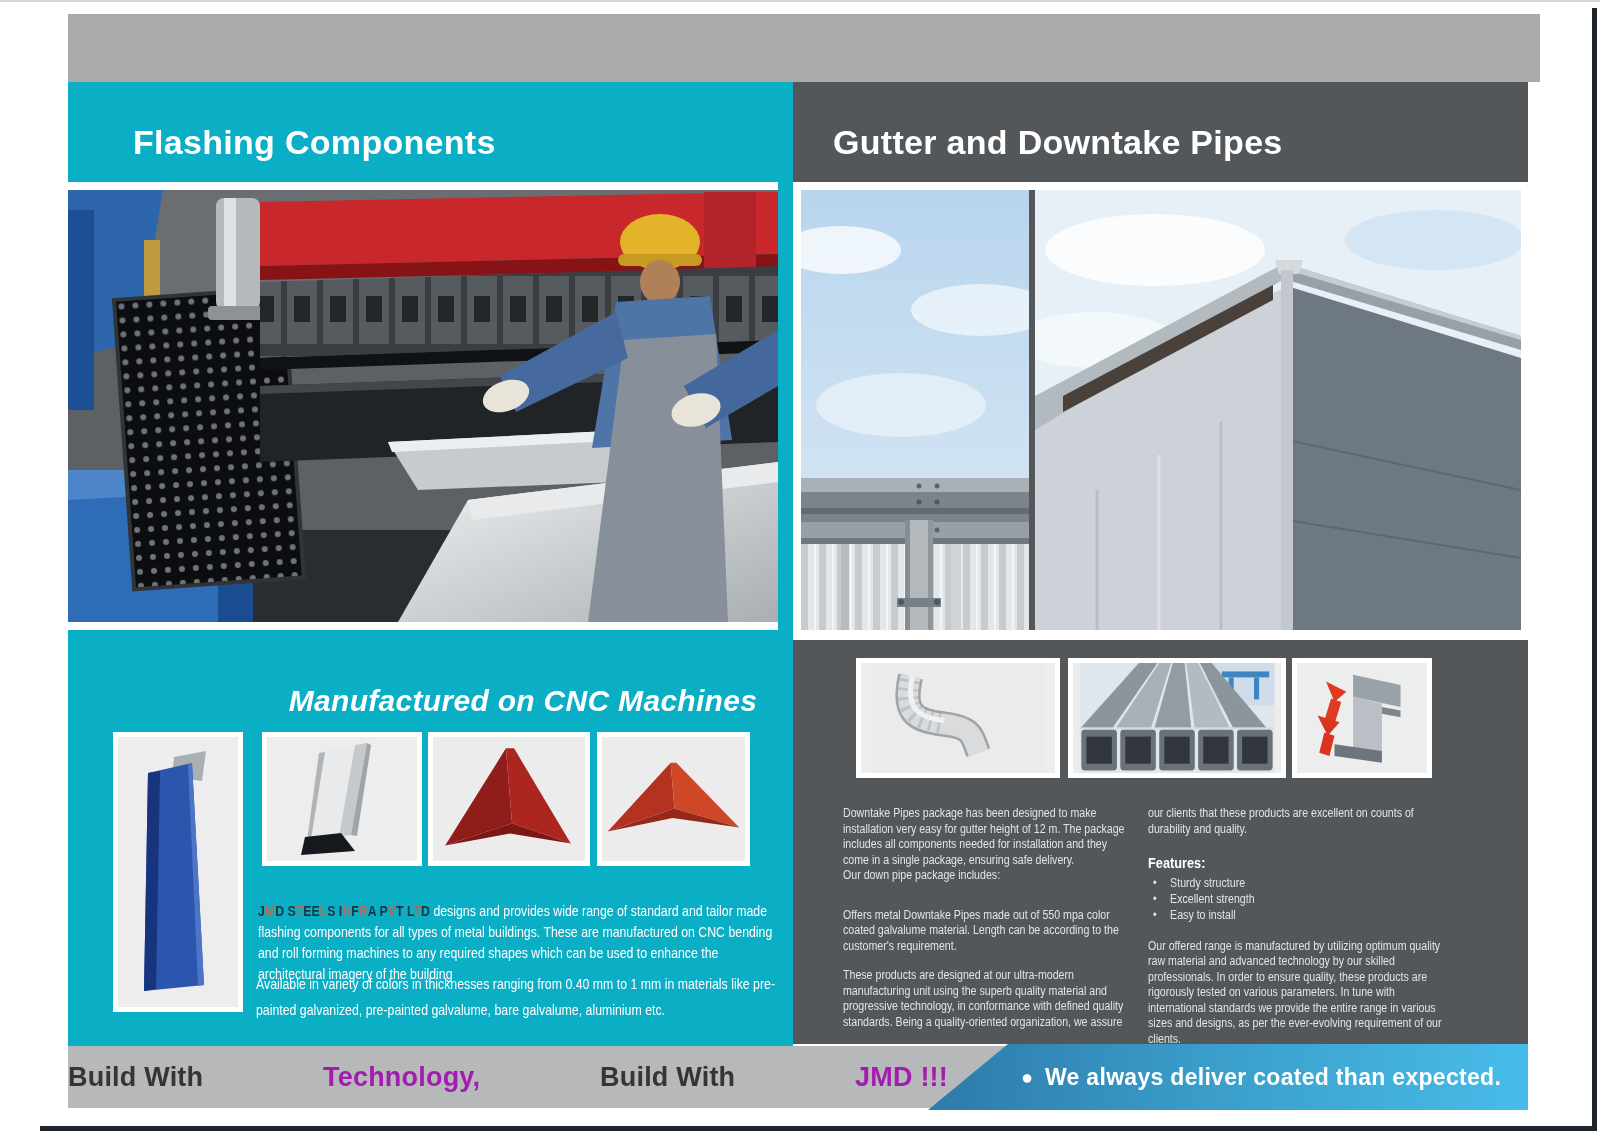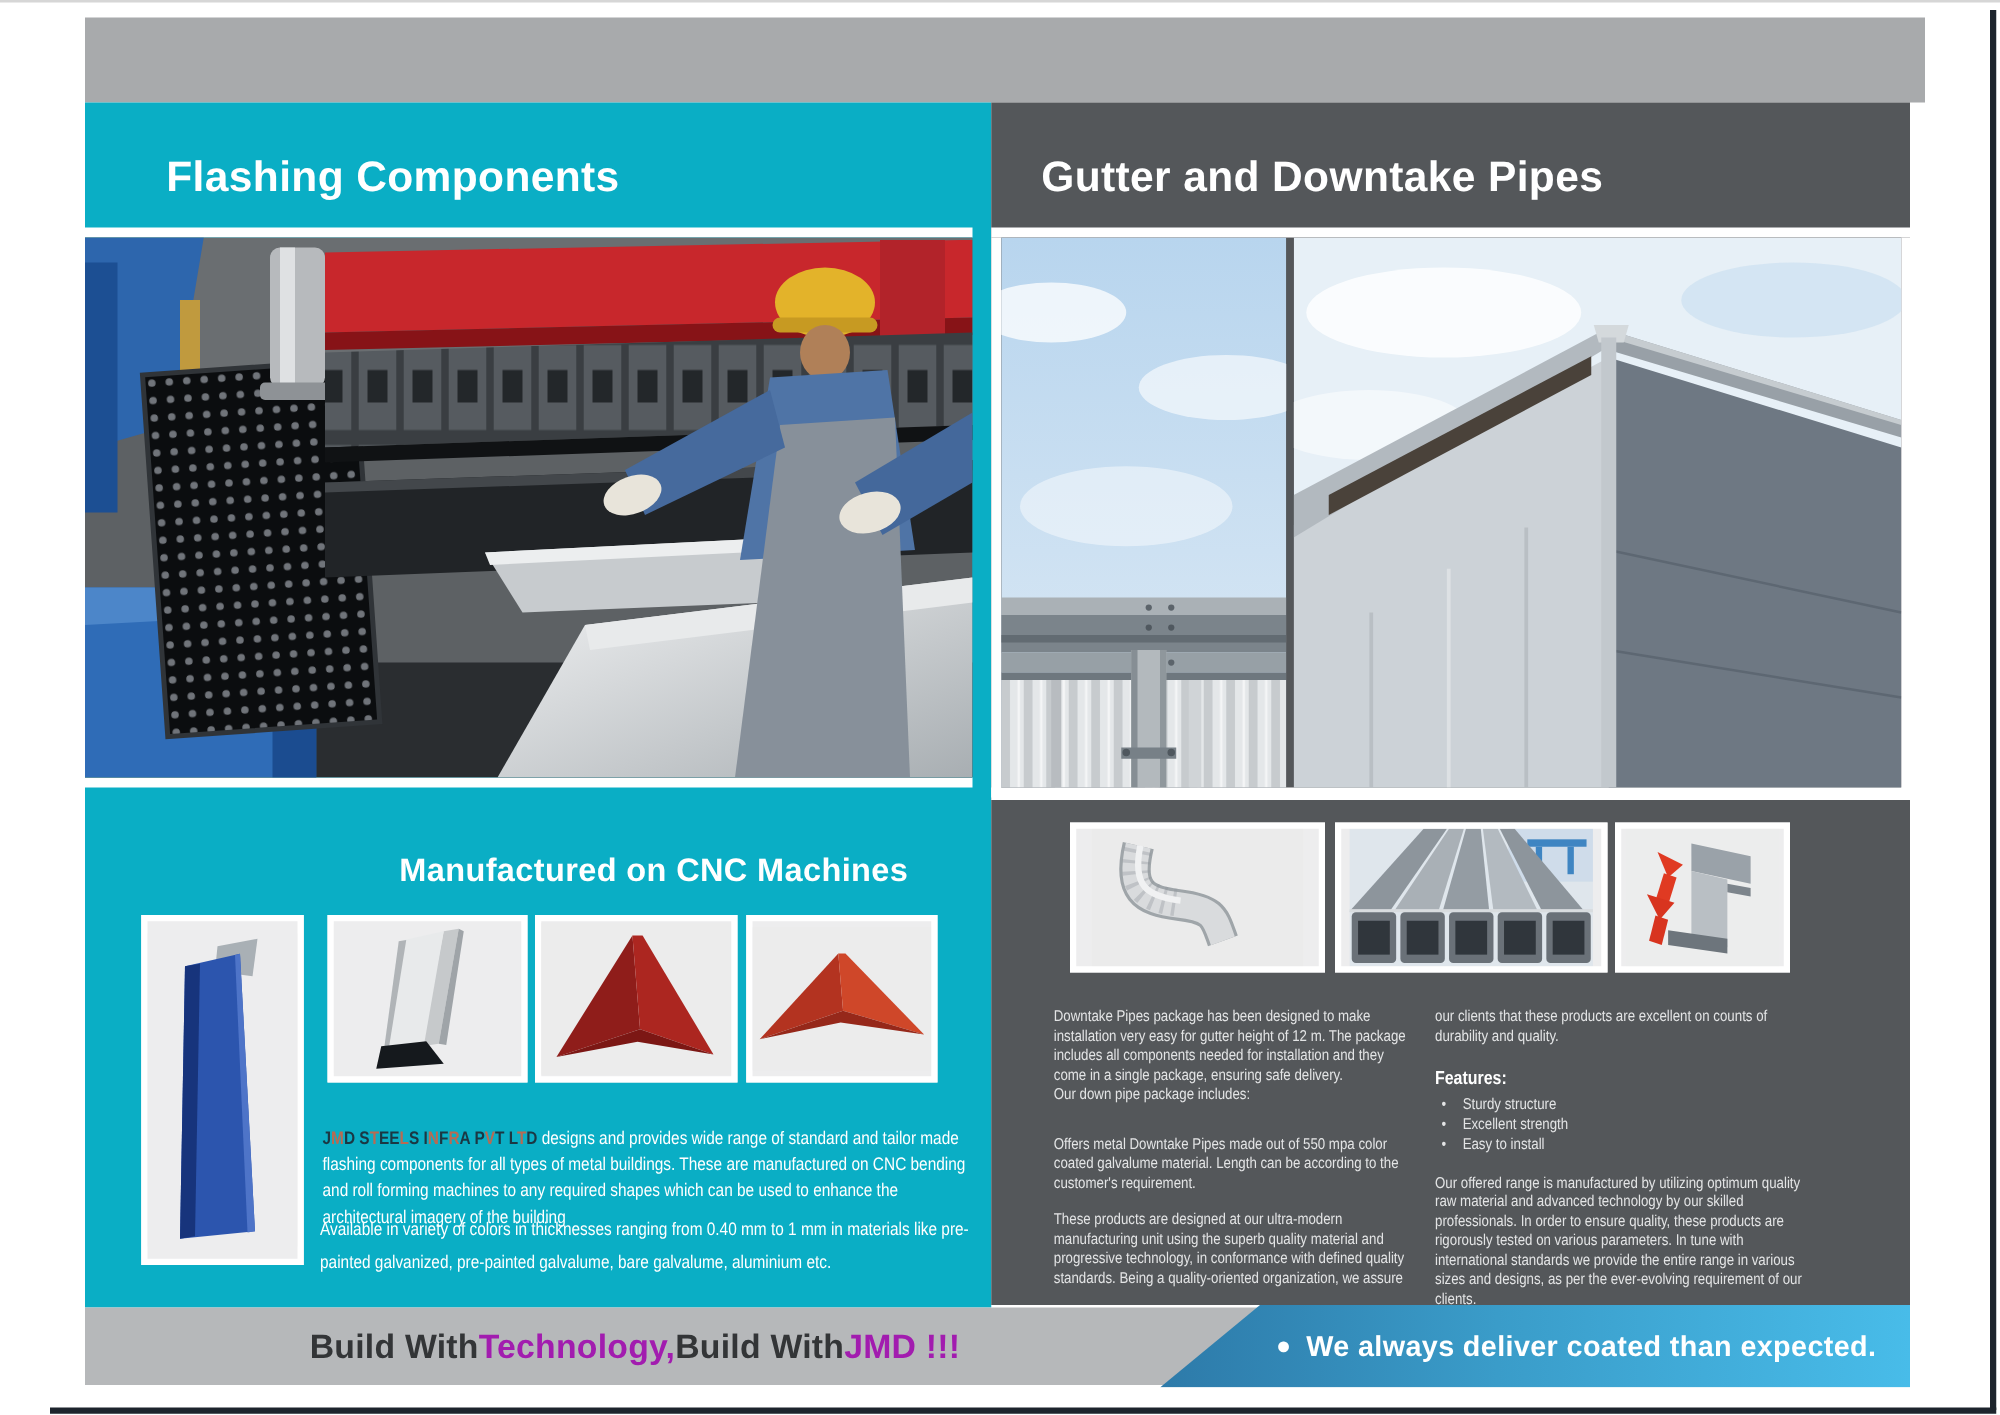--- a/index.html
+++ b/index.html
@@ -13,21 +13,21 @@
   #bottom-border{left:40px;top:1126px;width:1557px;height:5px;background:#1d242c;}
   #top-strip{left:68px;top:14px;width:1472px;height:68px;background:#a8aaac;}
   #panel-left{left:68px;top:82px;width:725px;height:964px;background:#0aaec5;}
   #panel-right{left:793px;top:82px;width:735px;height:962px;background:#54575a;}
 
   
   .panel-title{color:#ffffff;font-size:34px;font-weight:bold;letter-spacing:.3px;white-space:nowrap;}
   #left-title{left:133px;top:100px;}
   #right-title{left:833px;top:100px;}
   #cnc-caption{left:278px;top:659px;width:490px;text-align:center;color:#fff;
-               font-size:26px;font-weight:bold;letter-spacing:.3px;}
+               font-size:30px;font-weight:bold;letter-spacing:.3px;font-style:italic;}
 
   
   .white-bar{background:#ffffff;}
   #photoL{left:68px;top:190px;width:710px;height:432px;}
   #photoA{left:801px;top:190px;width:228px;height:440px;}
   #photoB{left:1035px;top:190px;width:486px;height:440px;}
   .photo svg{display:block;}
 
   
   .card{background:#ededee;border:5px solid #ffffff;box-sizing:border-box;margin:0;}
@@ -56,21 +56,21 @@
   #col2{left:1148px;top:806px;width:346px;}
   #col2 p{margin:0;}
   #features-title{font-weight:bold;color:#ffffff;font-size:15px;margin:18px 0 4px 0;}
   #features-list{list-style:none;margin:0 0 16px 0;padding:0;}
   #features-list li{padding-left:26px;position:relative;line-height:16px;}
   #features-list li::before{content:"•";position:absolute;left:6px;}
 
   
   #footer-strip{left:68px;top:1046px;width:1460px;height:62px;background:#b6b8ba;}
   #tagline{left:68px;top:1046px;width:880px;height:62px;display:flex;align-items:center;
-           justify-content:center;font-size:27px;font-weight:bold;color:#333537;letter-spacing:.2px;}
+           justify-content:space-between;font-size:27px;font-weight:bold;color:#333537;letter-spacing:.2px;}
   #tagline .accent{color:#a21caf;}
   #banner{left:928px;top:1044px;width:600px;height:66px;
           background:linear-gradient(90deg,#2d7aa9 0%,#3a9cc9 45%,#48bce9 100%);
           clip-path:polygon(80px 0,100% 0,100% 100%,0 100%);
           display:flex;align-items:center;justify-content:center;padding-left:66px;box-sizing:border-box;}
   #banner .btxt{color:#ffffff;font-size:23px;font-weight:bold;letter-spacing:.3px;white-space:nowrap;}
   #banner .bullet{color:#ffffff;font-size:20px;margin-right:12px;}
 </style>
 </head>
 <body>

